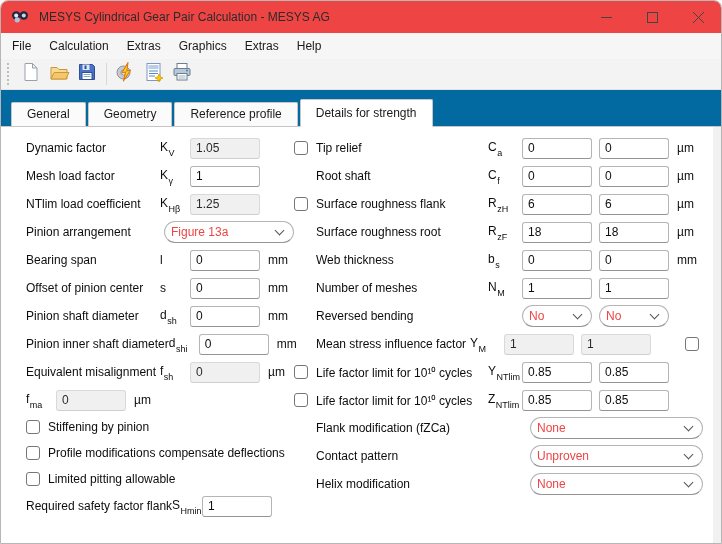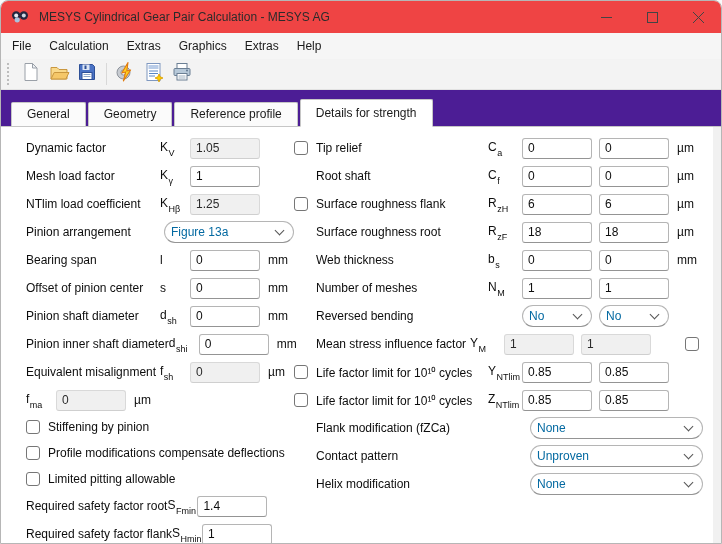--- a/index.html
+++ b/index.html
@@ -13,41 +13,41 @@
   .win-btn{width:46px;height:32px;display:flex;align-items:center;justify-content:center;color:#444;}
   
   .menubar{height:26px;background:#f6f6f6;display:flex;align-items:center;padding-left:2px;}
   .menu-item{font-size:12px;color:#1a1a1a;padding:0 9px;line-height:26px;white-space:nowrap;}
   
   .toolbar{height:31px;background:#f3f3f3;display:flex;align-items:center;border-bottom:1px solid #e2e2e2;padding-left:4px;}
   .tb-handle{width:4px;height:22px;border-left:2px dotted #bdbdbd;margin:0 6px 0 2px;}
   .tb-btn{width:28px;height:27px;display:flex;align-items:center;justify-content:center;border-radius:3px;}
   .tb-sep{width:1px;height:22px;background:#d8d8d8;margin:0 5px;}
   
-  .tabbar{display:flex;align-items:flex-end;border-bottom:1px solid #c6c6c6;padding:8px 0 0 10px;background:#4c1d95;height:37px;}
+  .tabbar{display:flex;align-items:flex-end;border-bottom:1px solid #c6c6c6;padding:8px 0 0 10px;background:#0369a1;height:37px;}
   .tab{font-size:12px;color:#1a1a1a;border:1px solid #c6c6c6;border-bottom:none;border-radius:2px 2px 0 0;background:#fbfbfb;height:24px;line-height:23px;padding:0 15px;margin-right:2px;white-space:nowrap;}
   .tab.active{background:#fff;height:28px;line-height:27px;margin-bottom:-1px;border-bottom:1px solid #fff;}
   
   .content{display:flex;padding:7px 8px 0 25px;background:#fff;position:relative;}
   .right-gutter{position:absolute;top:0;right:0;width:8px;height:447px;background:#f1f1f1;}
   .col-left{width:268px;flex:none;}
   .col-right{flex:1;min-width:0;padding-right:10px;}
   .row{display:flex;align-items:center;height:28px;}
   .row.cb-row{height:26px;}
   .lbl{font-size:12px;color:#0d0d0d;white-space:nowrap;overflow:visible;}
   .col-left .lbl{flex:1;}
   .col-right .lbl{flex:1;}
   .sym{width:30px;flex:none;font-size:12px;color:#0d0d0d;white-space:nowrap;}
   .col-right .sym{width:34px;}
   .sym sub{font-size:9px;position:relative;top:2px;left:0.5px;}
   .tfield{width:70px;flex:none;height:21px;border:1px solid #b5b5b5;border-bottom-color:#949494;border-radius:3px;background:#fff;font-family:"Liberation Sans",sans-serif;font-size:12px;color:#0d0d0d;padding:0 5px;outline:none;}
   .tfield.disabled{background:#f0f0f0;border-color:#d9d9d9;border-bottom-color:#cfcfcf;color:#2b2b2b;}
   .gap7{width:7px;flex:none;}
   .unit{width:26px;flex:none;margin-left:8px;font-size:12px;color:#0d0d0d;white-space:nowrap;}
-  .combo{height:22px;border:1px solid #b5b5b5;border-bottom-color:#949494;border-radius:11px;background:#fff;display:flex;align-items:center;padding-left:6px;font-size:12px;color:#0369a1;flex:none;}
+  .combo{height:22px;border:1px solid #b5b5b5;border-bottom-color:#949494;border-radius:11px;background:#fff;display:flex;align-items:center;padding-left:6px;font-size:12px;color:#ef4444;flex:none;}
   .combo .chev{width:7px;height:7px;border-right:1.4px solid #555;border-bottom:1.4px solid #555;transform:rotate(45deg);margin-left:auto;margin-right:10px;margin-top:-4px;flex:none;}
   .combo.w130{width:130px;}
   .combo.w70{width:70px;}
   .combo.w173{width:173px;}
   .checkbox{width:14px;height:14px;border:1px solid #767676;border-radius:3px;background:#fff;flex:none;}
   .cbcol{width:22px;flex:none;display:flex;align-items:center;}
   .col-left .checkbox{margin-right:8px;}
   .trail-cb{margin-left:auto;margin-right:4px;}
 </style>
 </head>
@@ -224,26 +224,20 @@
         </div>
         <div class="row cb-row">
           <span class="checkbox"></span>
           <span class="lbl">Profile modifications compensate deflections</span>
         </div>
         <div class="row cb-row">
           <span class="checkbox"></span>
           <span class="lbl">Limited pitting allowable</span>
         </div>
         <div class="row">
-          <span class="lbl">Required safety factor root</span>
-          <span class="sym"><span>S</span><sub>Fmin</sub></span>
-          <input class="tfield" type="text" value="1.4" style="">
-          <span class="unit"></span>
-        </div>
-        <div class="row">
           <span class="lbl">Required safety factor flank</span>
           <span class="sym"><span>S</span><sub>Hmin</sub></span>
           <input class="tfield" type="text" value="1" style="">
           <span class="unit"></span>
         </div>
       </div>
     <div class="col-right">
         <div class="row">
           <span class="cbcol">
             <span class="checkbox"></span>

